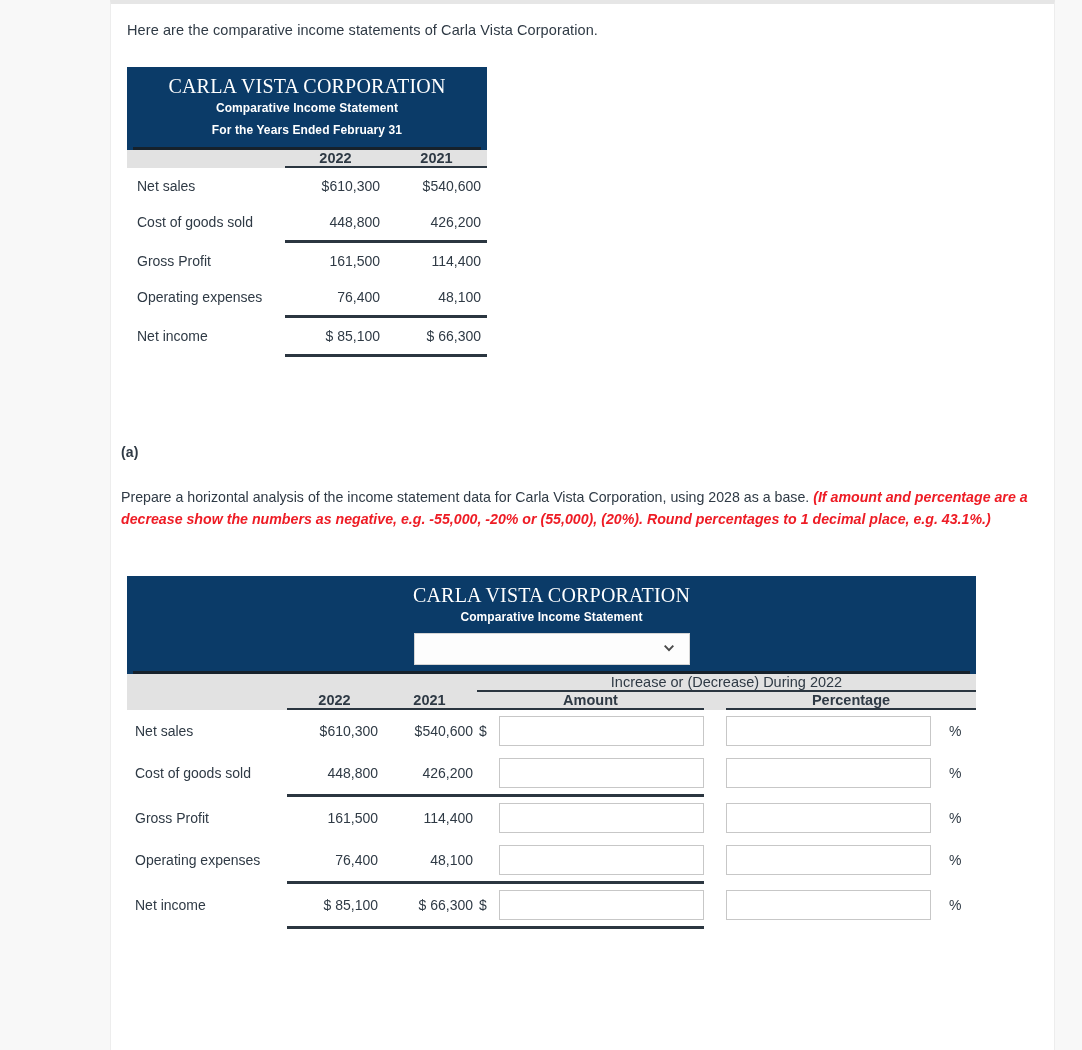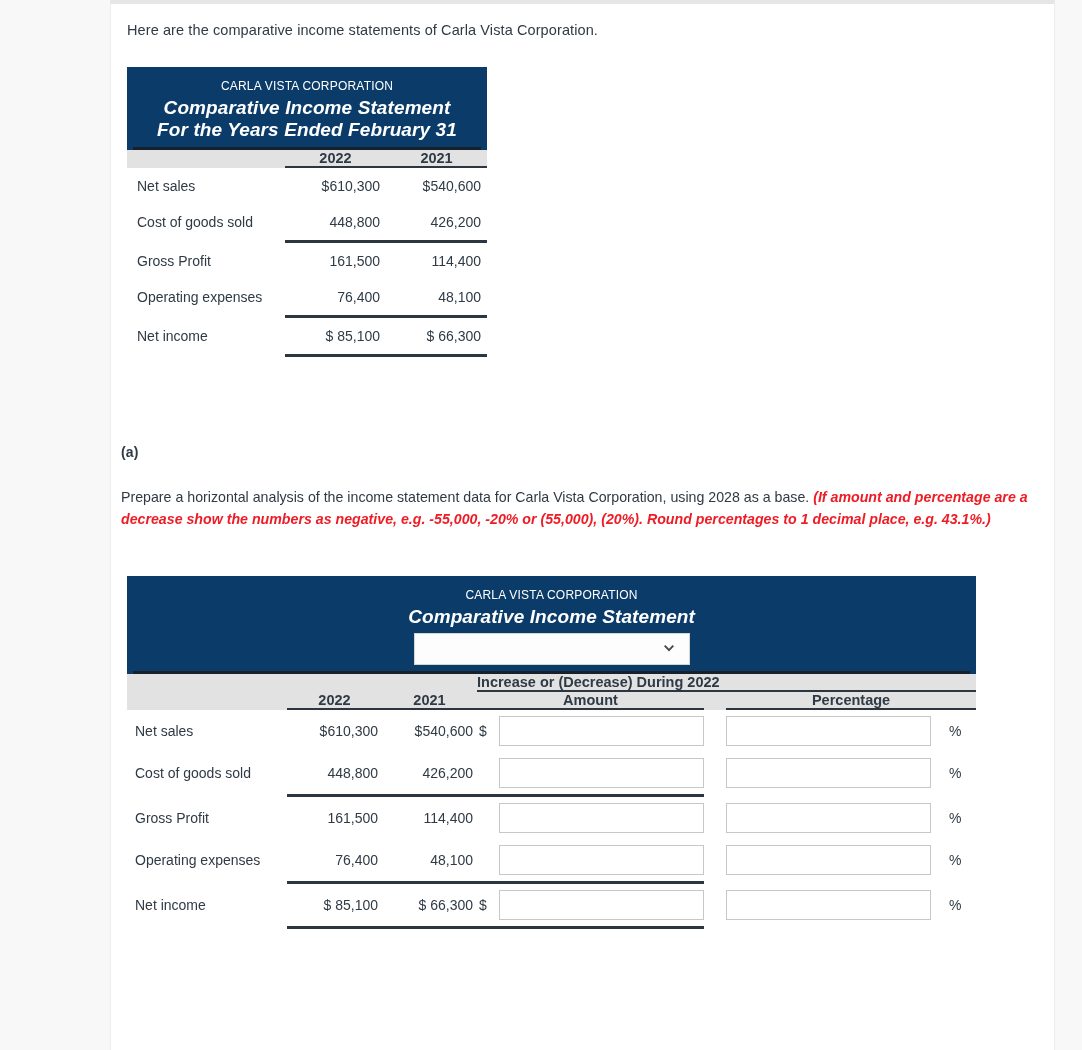--- a/index.html
+++ b/index.html
@@ -43,47 +43,47 @@
     color: #2f3a45;
   }
   .stmt .hdr-band {
     background: #0b3b68;
     color: #ffffff;
     text-align: center;
     padding: 0;
   }
   .hdr-inner { padding: 9px 6px 0 6px; }
   .hdr-line1 {
-    font-size: 12px; font-weight: 400; letter-spacing: .2px;
-    line-height: 21px; white-space: nowrap;
+    font-size: 20px; font-weight: 400; letter-spacing: .2px;
+    line-height: 21px; white-space: nowrap; font-family: Liberation Serif, serif;
   }
   .hdr-line2, .hdr-line3 {
-    font-size: 19px; font-weight: 700; letter-spacing: .1px;
-    line-height: 22px; white-space: nowrap; font-style: italic;
+    font-size: 12px; font-weight: 700; letter-spacing: .1px;
+    line-height: 22px; white-space: nowrap;
   }
   .hdr-rule {
     height: 3px; background: #16212b; margin-top: 6px;
   }
   .sub-band { background: #e2e2e2; }
   .sub-band td { padding: 0; }
 
   .yr-head {
     text-align: center;
     font-weight: 700;
     font-size: 14.5px;
     color: #2f3a45;
     padding: 14px 0 3px 0;
   }
   .rule-cell { padding: 0 0 9px 0; }
   .rule {
     height: 2px; background: #2b3640;
   }
   .group-head {
-    text-align: left;
-    font-weight: 700;
+    text-align: center;
+    font-weight: 400;
     font-size: 14.5px;
     color: #2f3a45;
     padding: 7px 0 3px 0;
   }
 
   .lbl {
     text-align: left;
     padding: 10px 0 10px 8px;
     white-space: nowrap;
     margin-left: 33px;

